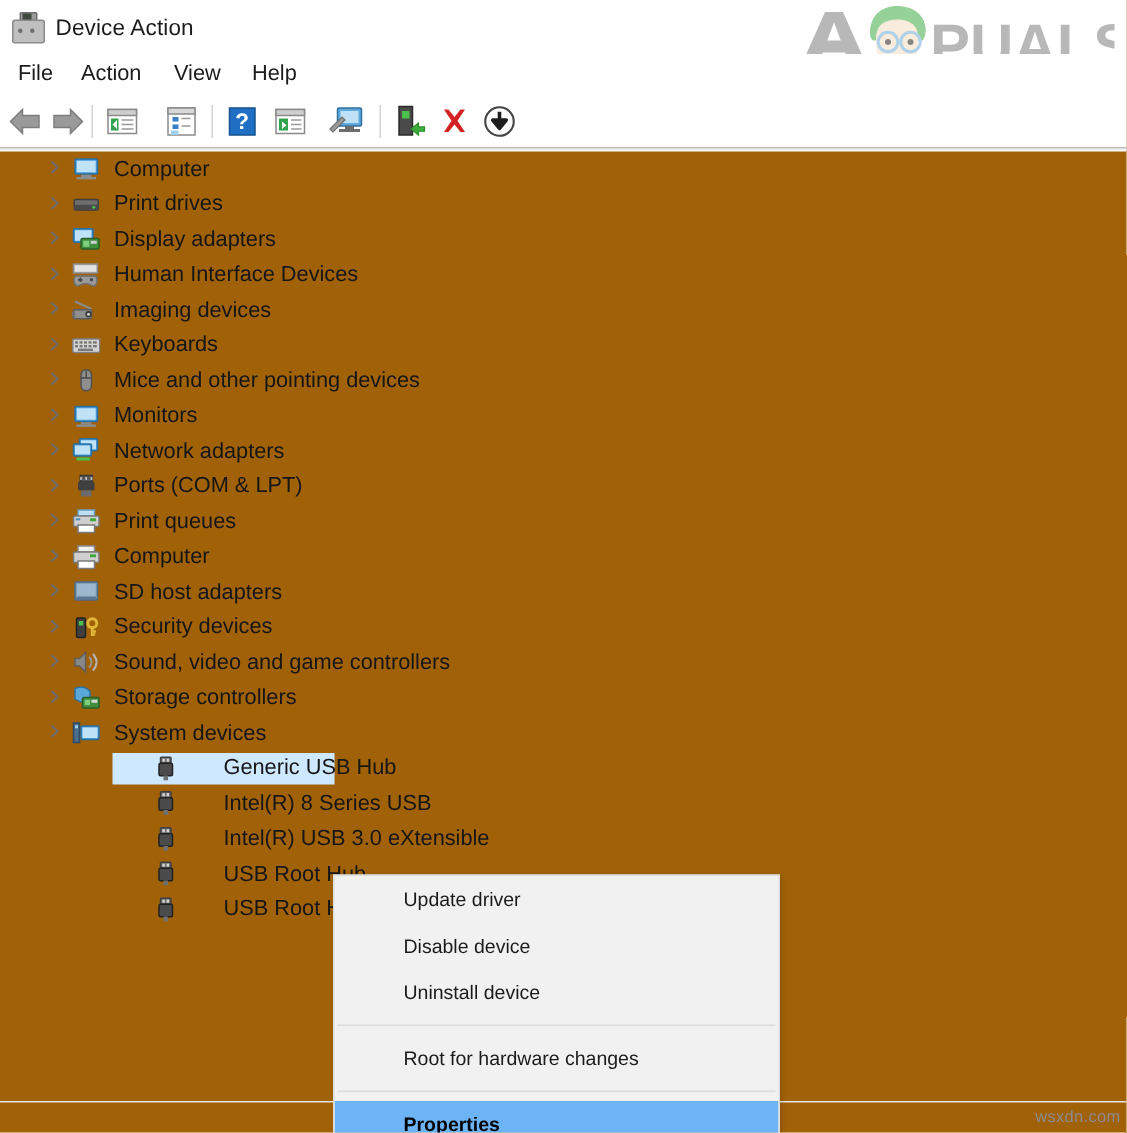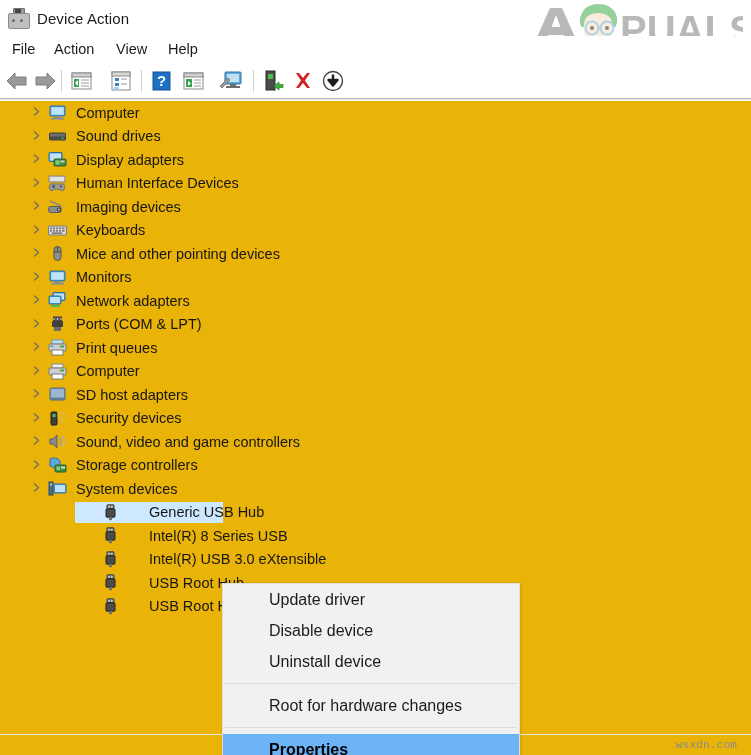--- a/index.html
+++ b/index.html
@@ -68,21 +68,21 @@
   .tb-line{
     position:absolute;left:0;top:98px;width:751px;height:1px;background:#b8b8b8;
   }
   .tb-line2{
     position:absolute;left:0;top:99px;width:751px;height:1px;background:#e8e8e8;
   }
 
   
   .tree{
     position:absolute;left:0;top:101px;width:751px;height:654px;
-    background:#eab308;overflow:hidden;
+    background:#a16207;overflow:hidden;
   }
   .row{
     position:relative;height:23.5px;display:flex;align-items:center;
     font-size:14.5px;color:#161616;white-space:nowrap;cursor:default;
   }
   .chev{
     width:15px;height:15px;flex:none;margin-left:29px;margin-right:4px;
     position:relative;
   }
   .chev svg{position:absolute;left:2px;top:1px;}
@@ -100,29 +100,29 @@
 
   
   .ctxmenu{
     position:absolute;left:222px;top:583px;width:296px;height:172px;
     background:#f1f1f1;border:1px solid #dededf;
     box-shadow:1px 1px 3px rgba(0,0,0,.14);
     z-index:40;overflow:hidden;
   }
   .ctx-item{
     height:31px;line-height:31px;padding-left:46px;
-    font-size:16px;color:#1b1b1b;cursor:default;white-space:nowrap;
+    font-size:13px;color:#1b1b1b;cursor:default;white-space:nowrap;
   }
   .ctx-sep{height:1px;background:#dcdcdc;margin:6px 2px 6px 2px;}
   .ctx-item.hl{background:#6cb4f5;font-weight:bold;color:#000;}
 
   
   .wm{
-    position:absolute;right:14px;bottom:4px;
-    font-family:Liberation Mono, monospace;
+    position:absolute;right:4px;bottom:4px;
+    font-family:Liberation Sans, sans-serif;
     font-size:11px;color:#8b8b8b;letter-spacing:.2px;
   }
   .bottom-line{
     position:absolute;left:0;bottom:20px;width:751px;height:1px;background:#e6e6e6;
   }
 </style>
 </head>
 <body>
 
 <div class="app">
@@ -279,21 +279,21 @@
         <span class="chev">
           <svg width="11" height="11" viewBox="0 0 11 11">
             <path d="M3.5 2 L7.5 5.5 L3.5 9" fill="none" stroke="#6d6d6d" stroke-width="1.3" stroke-linecap="round" stroke-linejoin="round"></path>
           </svg>
         </span>
         <span class="ico"><svg width="19" height="17" viewBox="0 0 19 17">
             <rect x="1.5" y="5" width="16" height="7" rx="1" fill="#6e6e6e" stroke="#3f3f3f"></rect>
             <rect x="1.5" y="8.5" width="16" height="3.5" fill="#4a4a4a"></rect>
             <circle cx="14.5" cy="10.2" r="1" fill="#4bc14b"></circle>
           </svg></span>
-        <span class="label">Sound drives</span>
+        <span class="label">Print drives</span>
       </div>
       <div class="row">
         <span class="chev">
           <svg width="11" height="11" viewBox="0 0 11 11">
             <path d="M3.5 2 L7.5 5.5 L3.5 9" fill="none" stroke="#6d6d6d" stroke-width="1.3" stroke-linecap="round" stroke-linejoin="round"></path>
           </svg>
         </span>
         <span class="ico"><svg width="19" height="17" viewBox="0 0 19 17">
             <rect x="1" y="1.5" width="13" height="9" rx="1" fill="#4aa3e0" stroke="#2b6f9e"></rect>
             <rect x="2" y="2.5" width="11" height="7" fill="#bfe2f7"></rect>

